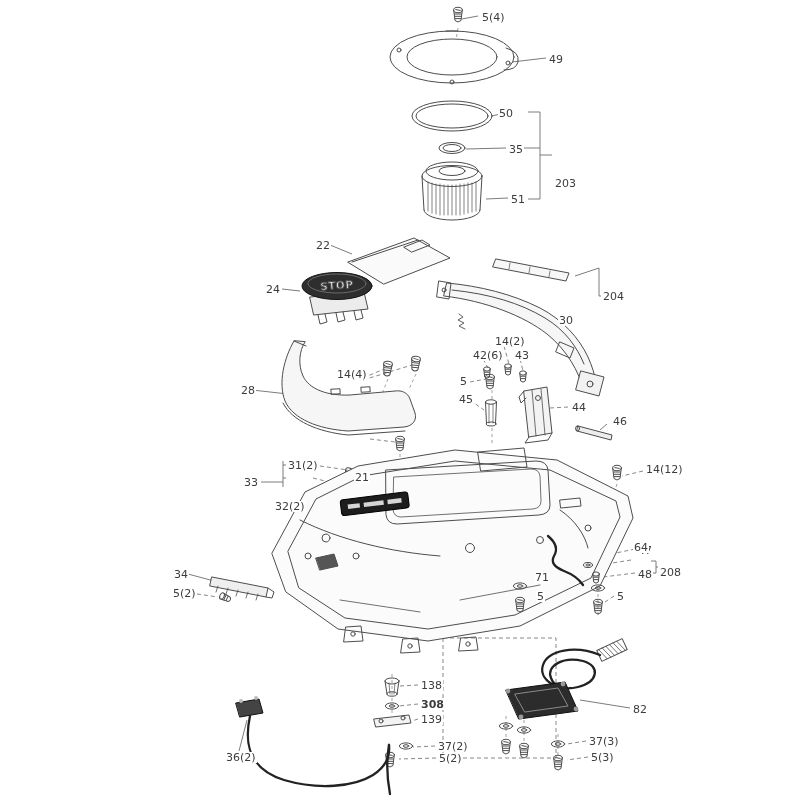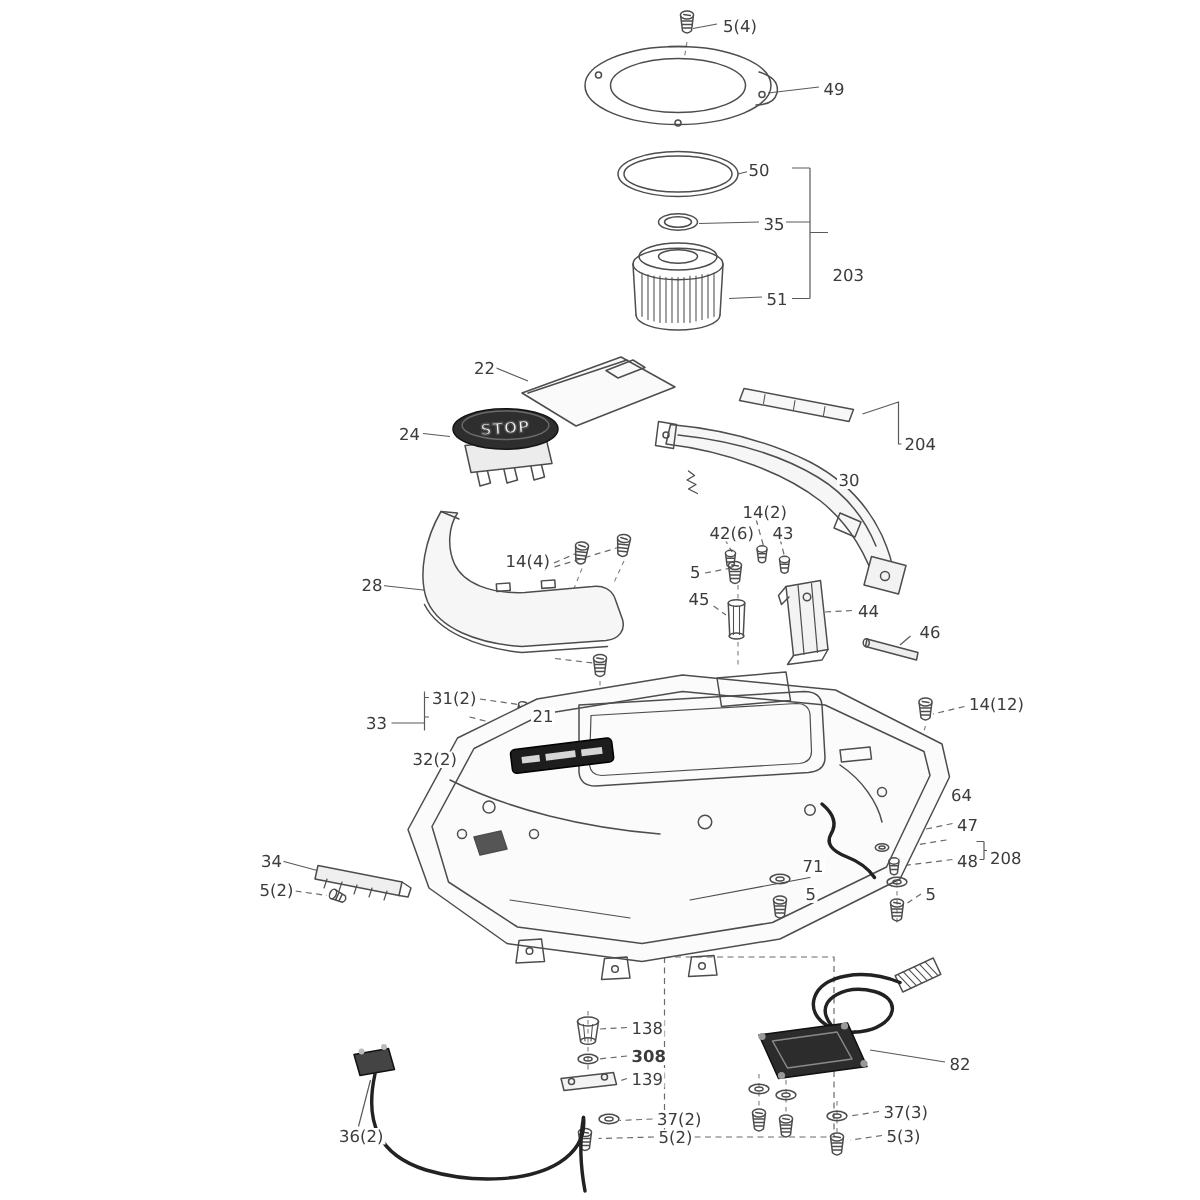--- a/index.html
+++ b/index.html
@@ -323,21 +323,21 @@
       <div class="callout" style="left: 240px; top: 385px;">28</div>
       <div class="callout" style="left: 458px; top: 394px;">45</div>
       <div class="callout" style="left: 571px; top: 402px;">44</div>
       <div class="callout" style="left: 612px; top: 416px;">46</div>
       <div class="callout" style="left: 354px; top: 432px; margin-top: 40px;">21</div>
       <div class="callout" style="left: 287px; top: 460px;">31(2)</div>
       <div class="callout" style="left: 274px; top: 473px; margin-top: 28px;">32(2)</div>
       <div class="callout" style="left: 243px; top: 477px;">33</div>
       <div class="callout" style="left: 645px; top: 464px;">14(12)</div>
       <div class="callout" style="left: 637px; top: 545px;">47</div>
-      <div class="callout" style="left: 633px; top: 525px; text-align: right;">64</div>
+      <div class="callout" style="left: 633px; top: 542px; text-align: right;">64</div>
       <div class="callout" style="left: 173px; top: 569px;">34</div>
       <div class="callout" style="left: 637px; top: 569px;">48</div>
       <div class="callout" style="left: 659px; top: 567px; text-align: right;">208</div>
       <div class="callout" style="left: 534px; top: 572px;">71</div>
       <div class="callout" style="left: 172px; top: 588px;">5(2)</div>
       <div class="callout" style="left: 536px; top: 591px;">5</div>
       <div class="callout" style="left: 616px; top: 591px;">5</div>
       <div class="callout" style="left: 420px; top: 680px;">138</div>
       <div class="callout" style="left: 420px; top: 699px; font-weight: bold;">308</div>
       <div class="callout" style="left: 420px; top: 714px;">139</div>

